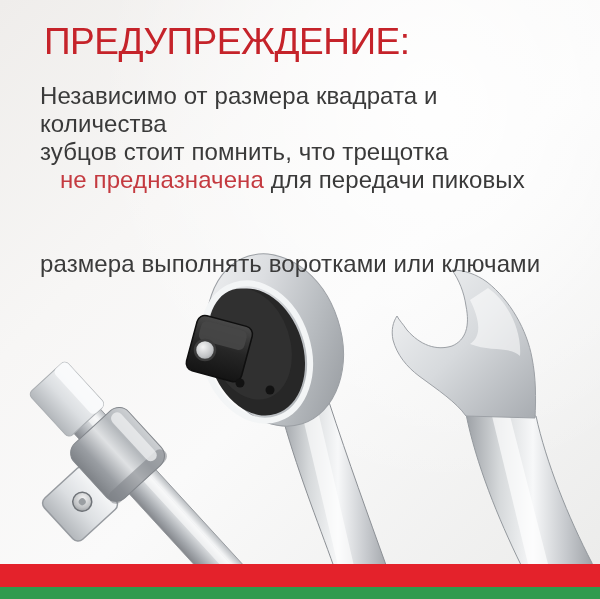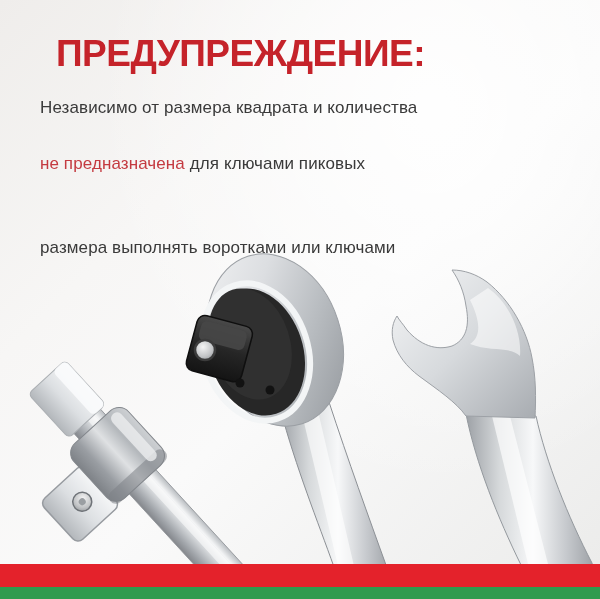--- a/index.html
+++ b/index.html
@@ -8,29 +8,29 @@
     width:600px;height:599px;
     overflow:hidden;
     font-family:"Liberation Sans", sans-serif;
     background:
       radial-gradient(ellipse at 72% 18%, rgba(255,255,255,.9) 0%, rgba(255,255,255,0) 55%),
       linear-gradient(135deg,#efedeb 0%,#f7f6f5 30%,#fafafa 55%,#ebebea 100%);
   }
   .tools-svg{position:absolute;left:0;top:0;width:600px;height:599px;z-index:1;}
   .content{position:absolute;left:0;top:0;width:600px;z-index:2;padding:16px 0 0 40px;box-sizing:border-box;}
   h1.title{
-    margin:16px;font-size:37px;line-height:44px;font-weight:700;
+    margin:4px;font-size:37px;line-height:44px;font-weight:400;
     color:#c5232a;letter-spacing:-0.5px;
   }
   p.body-text{
     margin:18px 0 0 0;width:520px;
-    font-size:17px;line-height:28px;font-weight:500;
+    font-size:24px;line-height:28px;font-weight:500;
     color:#3a3a3a;letter-spacing:0.1px;
   }
-  p.body-text .hl{color:#c43a40;}
+  p.body-text .hl{color:#c43a40;margin-left:20px;}
   .stripe{position:absolute;left:0;right:0;z-index:3;}
   .stripe-red{bottom:12px;height:23px;background:#e4222b;}
   .stripe-green{bottom:0;height:12px;background:#2f9b4e;}
 </style>
 </head>
 <body>
 
 <div class="poster">
 
   <svg class="tools-svg" viewBox="0 0 600 599" aria-hidden="true">
@@ -125,18 +125,18 @@
                L535,418
                C536,398 536,378 532,358
                C527,330 510,300 487,282
                C476,274 464,270 452,270 Z" fill="url(#g-whead)" stroke="#9da1a6" stroke-width="1"></path>
       <path d="M470,300 C480,320 482,336 470,344 C490,352 510,346 520,356 C522,330 508,302 488,288 Z" fill="#ffffff" opacity="0.55"></path>
     </g>
   </svg>
 
   <div class="content">
     <h1 class="title">ПРЕДУПРЕЖДЕНИЕ:</h1>
-    <p class="body-text"><span>Независимо от размера квадрата и количества</span><br><br><span class="hl">не предназначена</span><span> для ключами пиковых</span><br><br><br><span>размера выполнять воротками или ключами</span></p>
+    <p class="body-text"><span>Независимо от размера квадрата и количества</span><br><span>зубцов стоит помнить, что трещотка</span><br><span class="hl">не предназначена</span><span> для передачи пиковых</span><br><br><br><span>размера выполнять воротками или ключами</span></p>
   </div>
 
   <div class="stripe stripe-red"></div>
   <div class="stripe stripe-green"></div>
 </div>
 
 </body></html>

